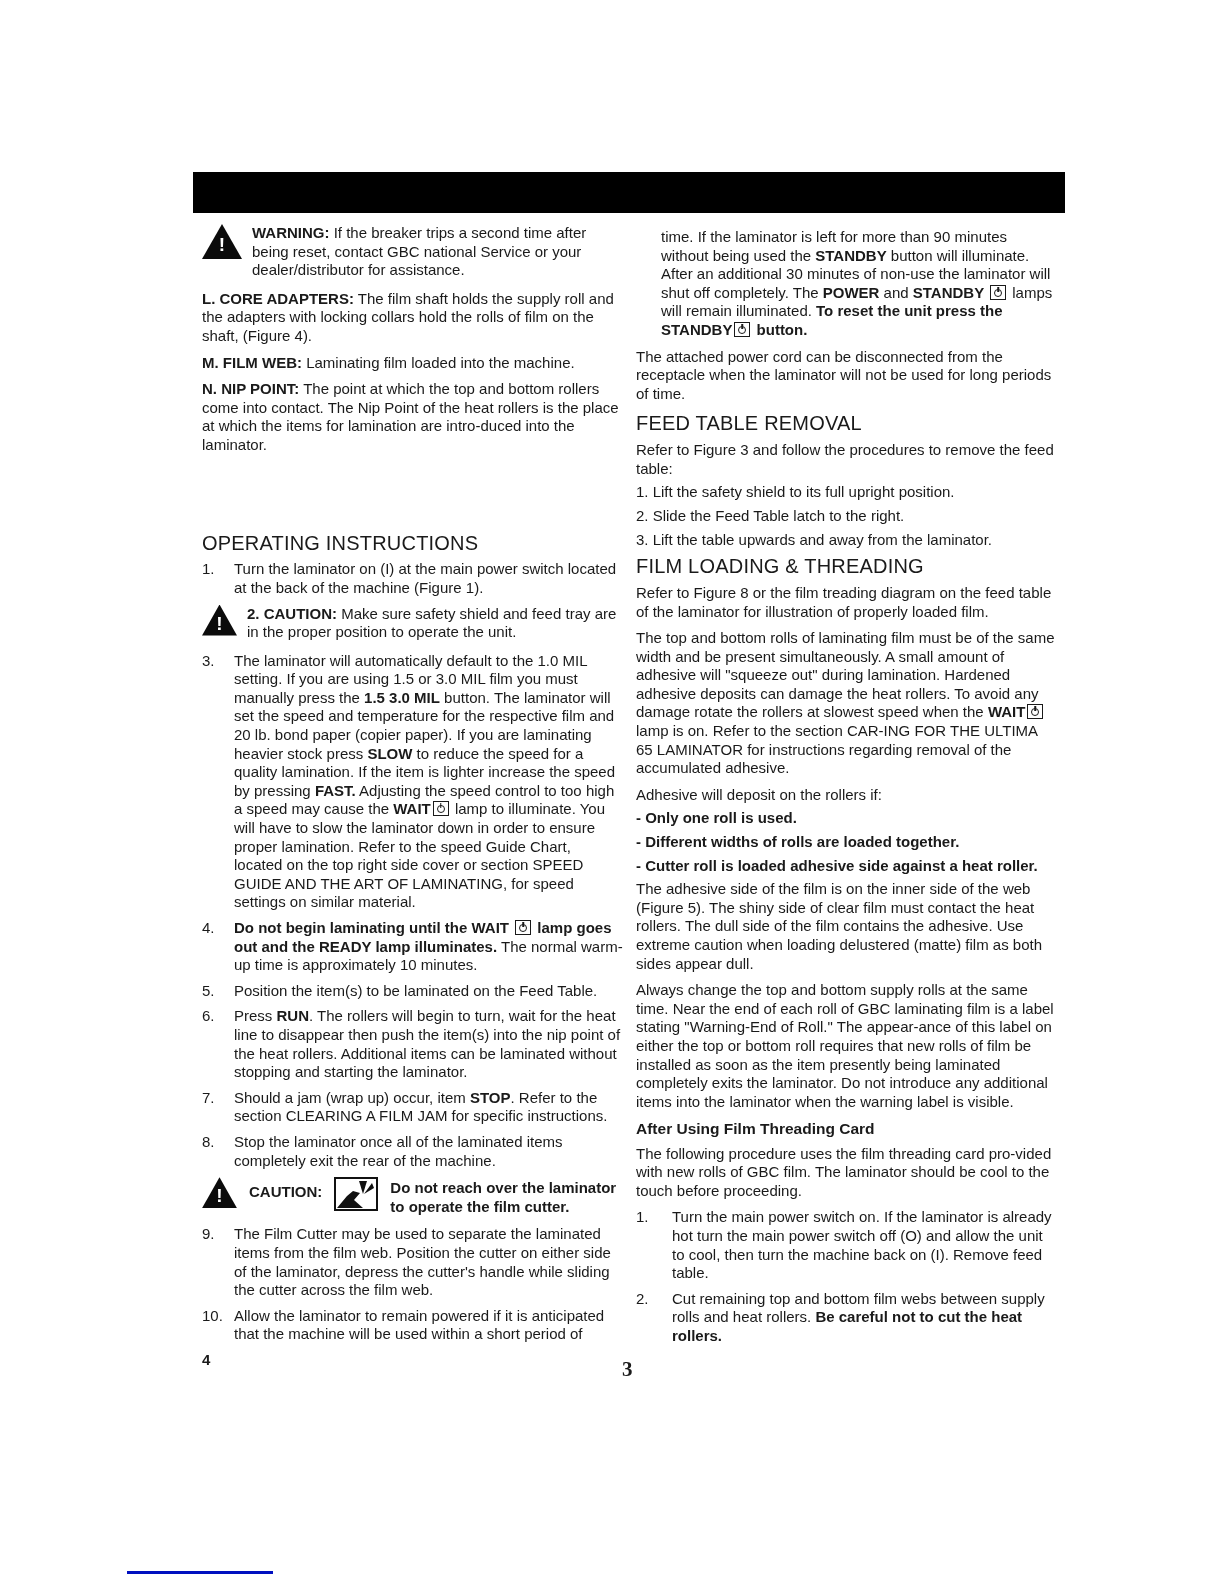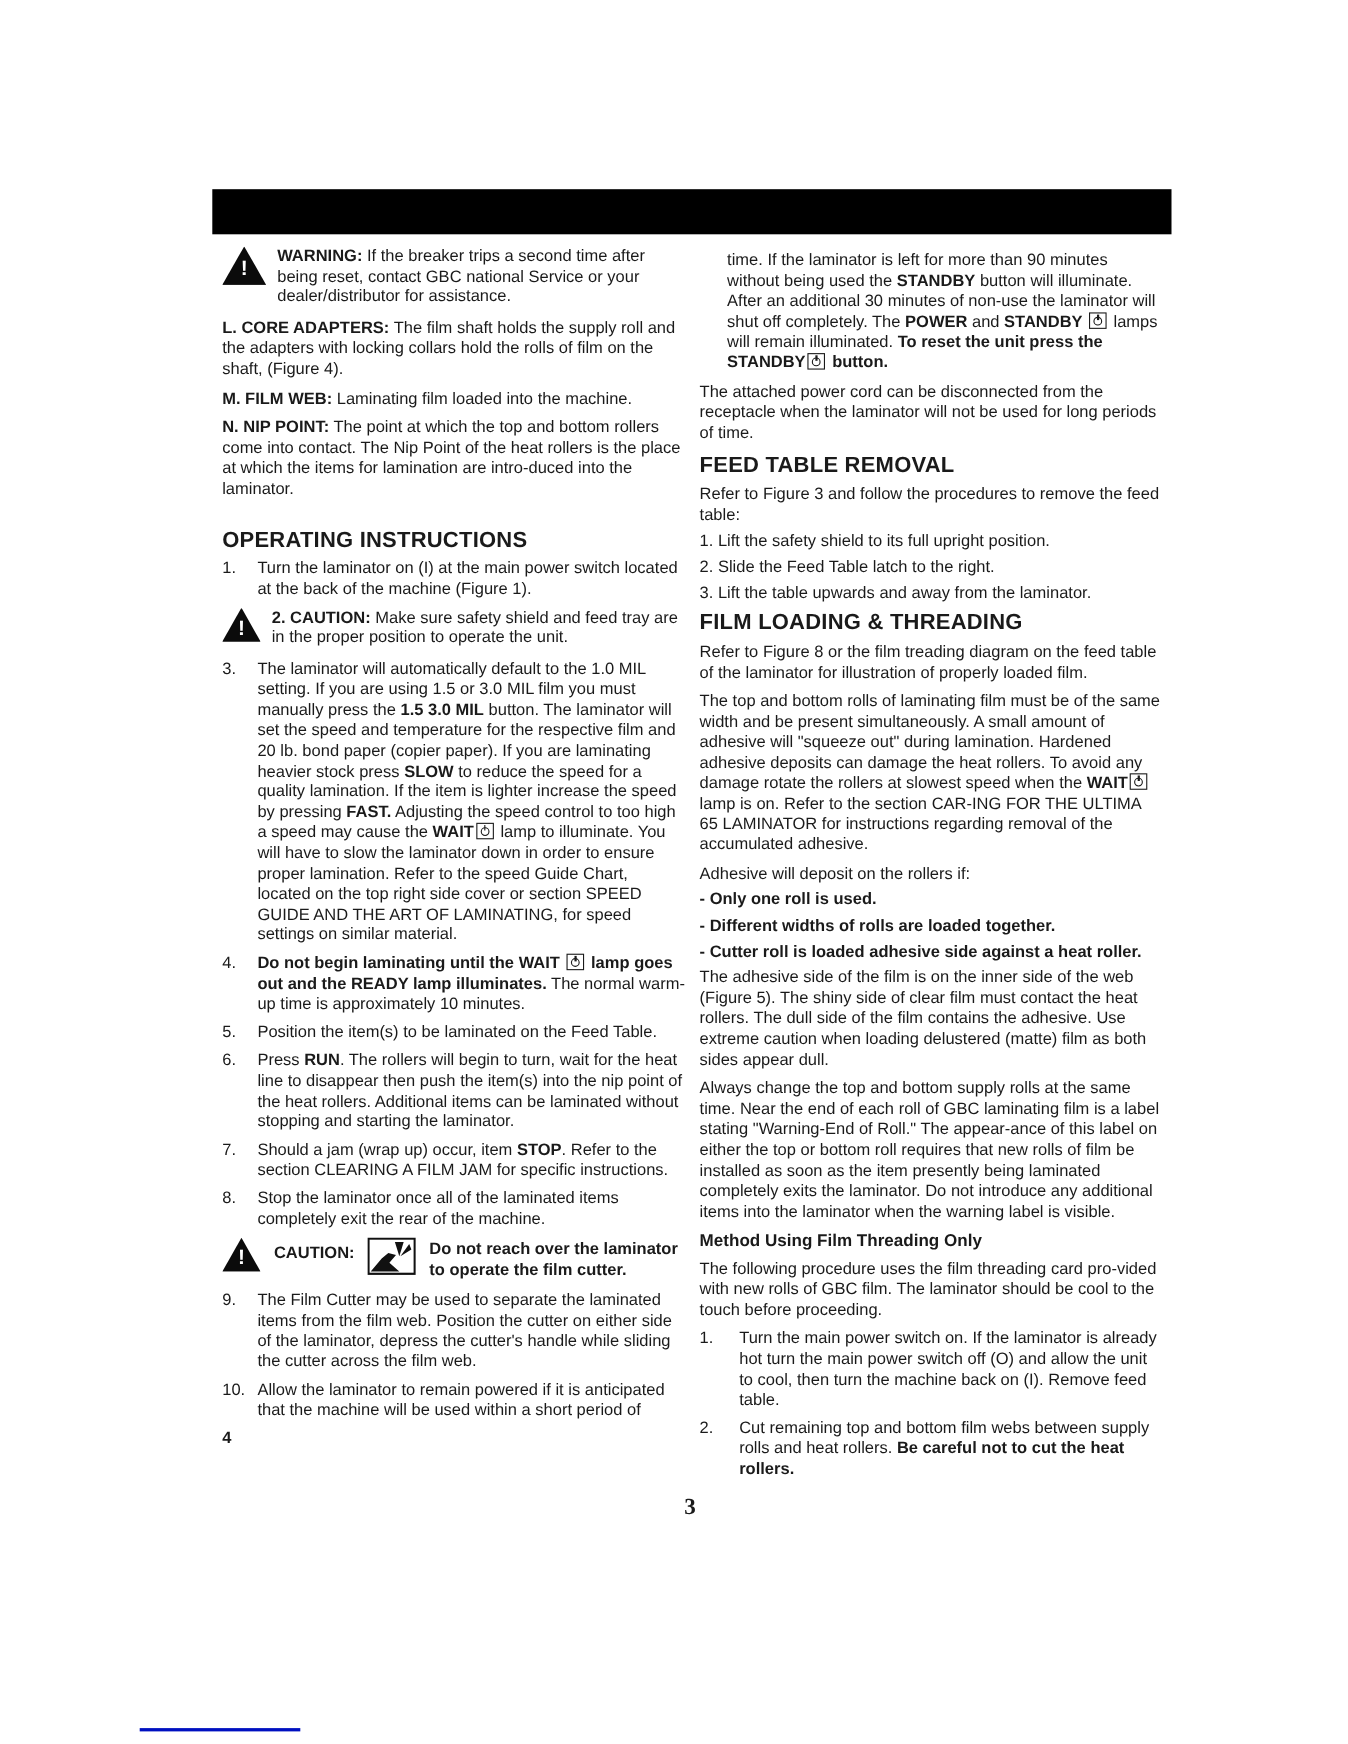--- a/index.html
+++ b/index.html
@@ -9,22 +9,22 @@
     font-size:15px; line-height:1.24; overflow:hidden;
   }
   .topbar { position:absolute; left:193px; top:172px; width:872px; height:41px; background:#000; }
   .col { position:absolute; width:421px; }
   .col-left  { left:202px; top:224px; }
   .col-right { left:636px; top:228px; }
 
   p, .para { margin:0 0 8px 0; }
   b { font-weight:bold; }
 
-  h2.sect { font-size:20px; font-weight:bold; margin:0 0 5px 0; letter-spacing:0.2px; }
-  h2.op   { margin-top:24px; }
+  h2.sect { font-size:20px; font-weight:normal; margin:0 0 5px 0; letter-spacing:0.2px; }
+  h2.op   { margin-top:76px; }
   h3.sub  { font-size:15.5px; font-weight:bold; margin:4px 0 6px 0; }
 
   .warn-row { display:flex; gap:10px; margin:0 0 10px 0; align-items:flex-start; }
   .warn-row .txt { flex:1; }
   .warn-tri { position:relative; width:40px; height:35px; flex:0 0 auto; }
   .warn-tri.small { width:35px; height:31px; }
   .warn-tri::before { content:""; position:absolute; inset:0; background:#0b0b0b;
     clip-path:polygon(50% 0, 100% 100%, 0 100%); }
   .warn-tri::after { content:"!"; position:absolute; left:50%; top:55%;
     transform:translate(-50%,-42%); color:#fff; font-weight:bold; font-size:19px; }
@@ -154,21 +154,21 @@
     <p class="para" style="margin-bottom:5px">Adhesive will deposit on the rollers if:</p>
     <div>
       <div class="dash-item">- Only one roll is used.</div>
       <div class="dash-item">- Different widths of rolls are loaded together.</div>
       <div class="dash-item">- Cutter roll is loaded adhesive side against a heat roller.</div>
     </div>
 
     <p class="para">The adhesive side of the film is on the inner side of the web (Figure 5). The shiny side of clear film must contact the heat rollers. The dull side of the film contains the adhesive. Use extreme caution when loading delustered (matte) film as both sides appear dull.</p>
     <p class="para">Always change the top and bottom supply rolls at the same time. Near the end of each roll of GBC laminating film is a label stating "Warning-End of Roll." The appear-ance of this label on either the top or bottom roll requires that new rolls of film be installed as soon as the item presently being laminated completely exits the laminator. Do not introduce any additional items into the laminator when the warning label is visible.</p>
 
-    <h3 class="sub">Method Using Film Threading Only</h3>
+    <h3 class="sub">After Using Film Threading Card</h3>
     <p class="para">The following procedure uses the film threading card pro-vided with new rolls of GBC film. The laminator should be cool to the touch before proceeding.</p>
 
     <div class="num-item num-item-r">
       <span class="num">1.</span>
       <span class="body"><span>Turn the main power switch on. If the laminator is already hot turn the main power switch off (O) and allow the unit to cool, then turn the machine back on (I). Remove feed table.</span></span>
     </div>
     <div class="num-item num-item-r">
       <span class="num">2.</span>
       <span class="body"><span>Cut remaining top and bottom film webs between supply rolls and heat rollers. </span><b>Be careful not to cut the heat rollers.</b></span>
     </div>

